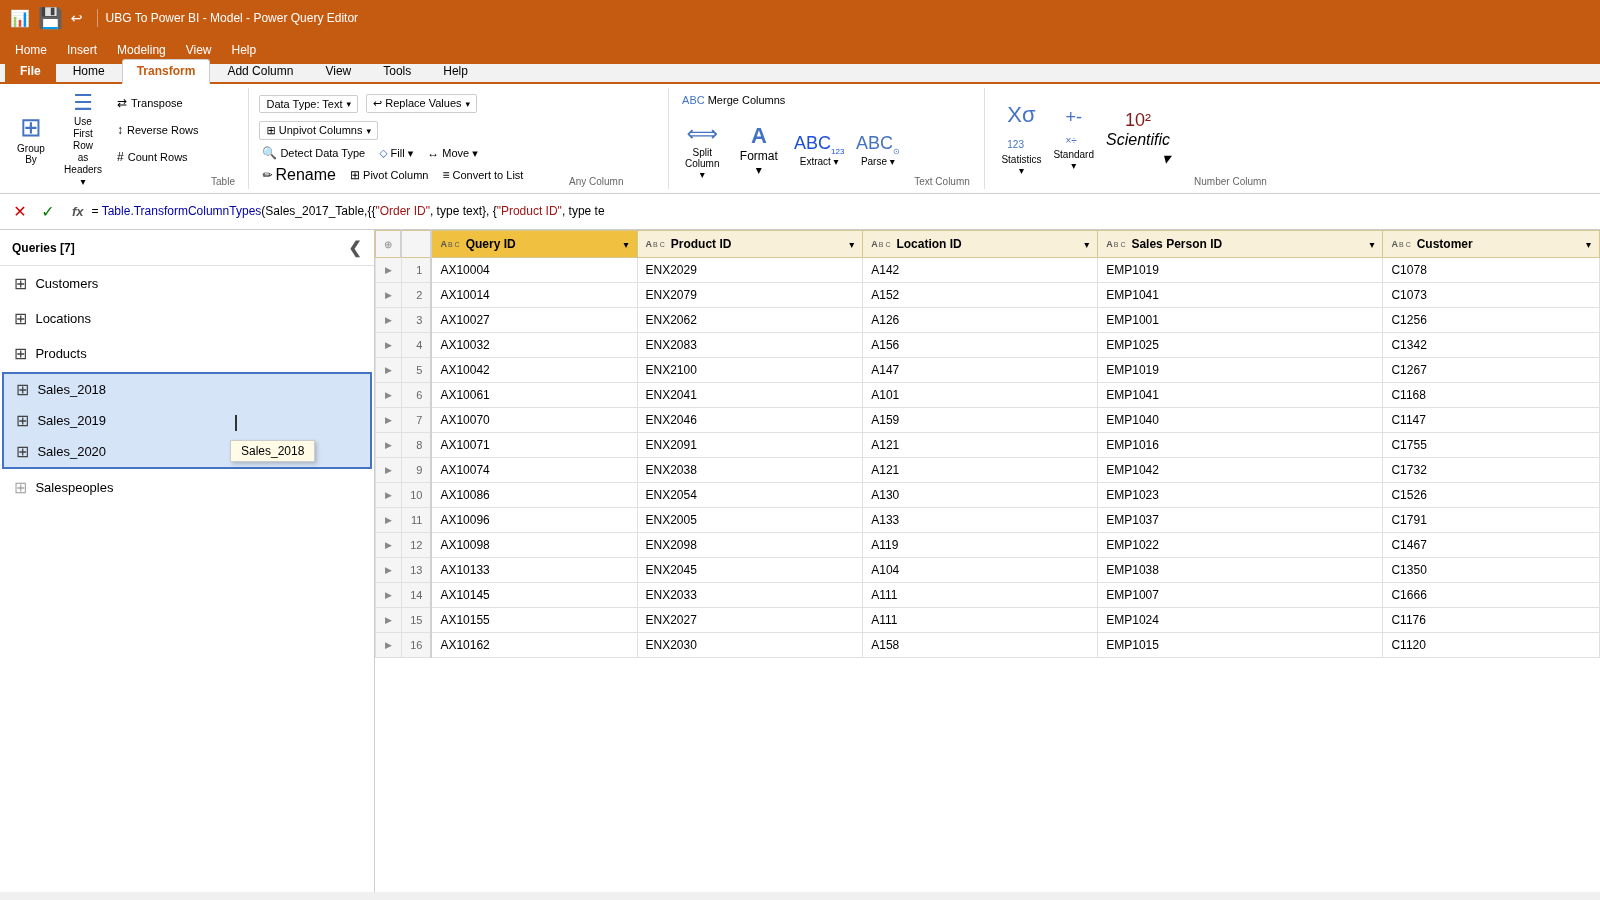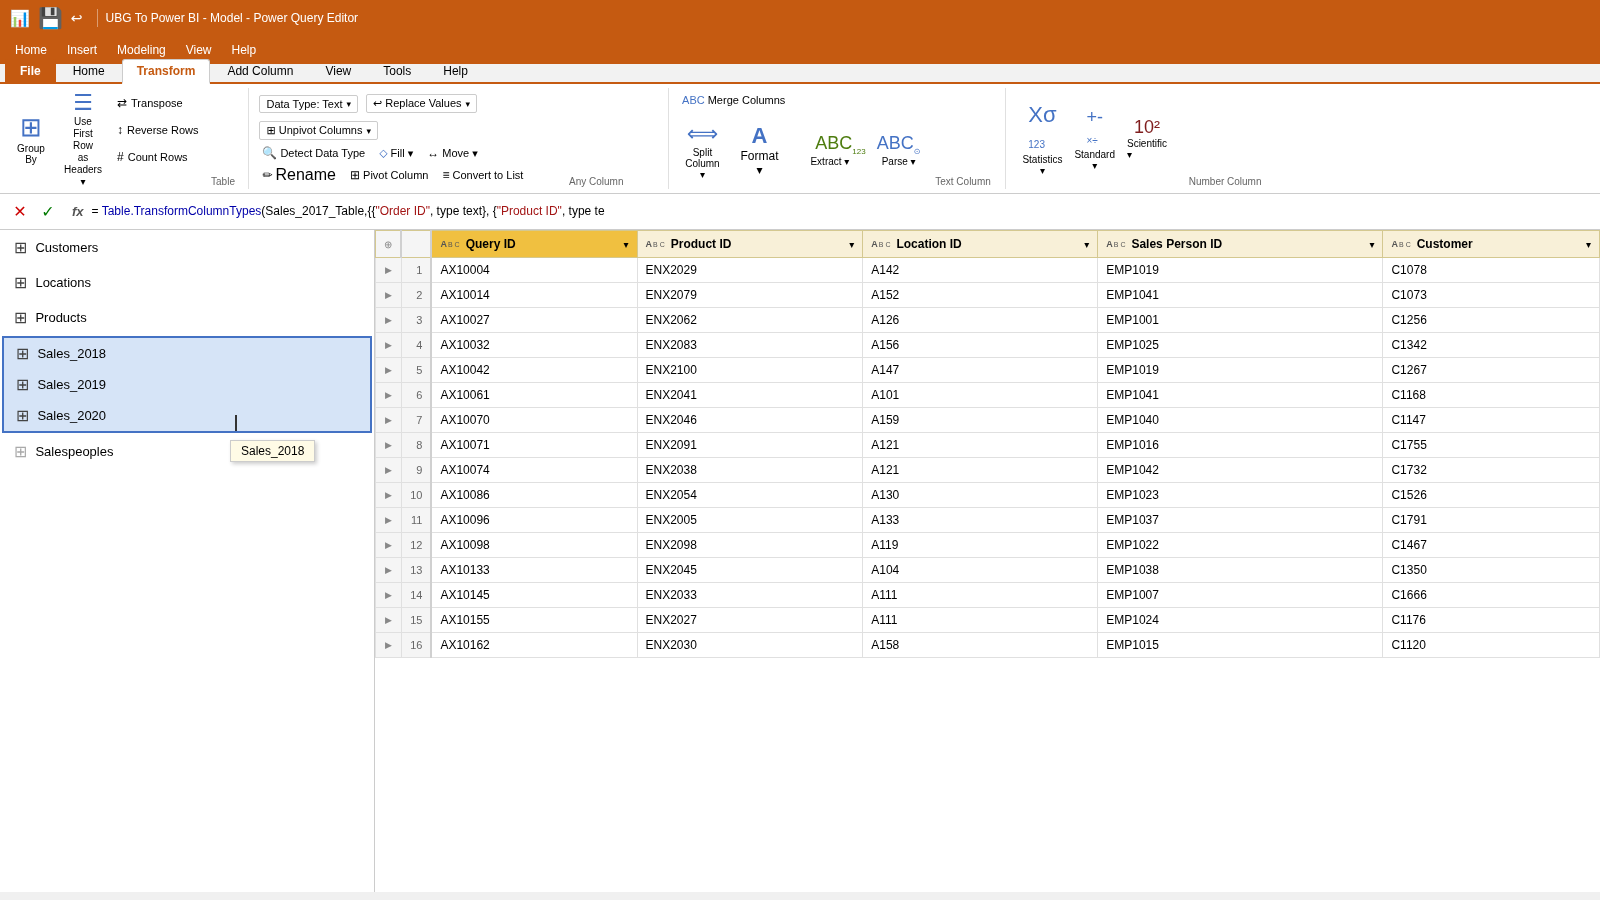--- a/index.html
+++ b/index.html
@@ -375,21 +375,21 @@
       <div style="display:flex; align-items:center; gap:4px; margin-top:4px;">
         <div class="ribbon-btn-large" style="min-width:40px;">
           <div style="font-size:22px; color:#4472c4;">⟺</div>
           <div style="font-size:10px; text-align:center;">Split<br>Column ▾</div>
         </div>
         <div class="ribbon-btn-large" style="min-width:40px;">
           <div style="font-size:22px; color:#4472c4; font-weight:bold;">A</div>
           <div style="font-size:12px; text-align:center;">Format ▾</div>
         </div>
         <div class="ribbon-btn-large" style="min-width:40px;">
-          <div style="font-size:18px; color:#4d7c0f;margin-left:21px;">ABC<sub style="font-size:8px;">123</sub></div>
+          <div style="font-size:18px; color:#1d4ed8;">ABC<sub style="font-size:8px;">123</sub></div>
           <div style="font-size:10px; text-align:center;">Extract ▾</div>
         </div>
         <div class="ribbon-btn-large" style="min-width:40px;align-items:center;">
           <div style="font-size:18px; color:#4472c4;">ABC<sub style="font-size:8px;">⊙</sub></div>
           <div style="font-size:10px; text-align:center;">Parse ▾</div>
         </div>
       </div>
     </div>
     <div style="font-size:10px; color:#666; text-align:center; align-self:flex-end; width:100%; padding-top:2px;">Text Column</div>
   </div>
@@ -399,39 +399,43 @@
       <div class="ribbon-btn-large" style="min-width:50px;">
         <div style="font-size:22px; color:#4472c4;">Xσ<br><span style="font-size:10px;">123</span></div>
         <div style="font-size:10px; text-align:center;">Statistics ▾</div>
       </div>
       <div class="ribbon-btn-large" style="min-width:50px;">
         <div style="font-size:18px; color:#4472c4;">+-<br><span style="font-size:10px;">×÷</span></div>
         <div style="font-size:10px; text-align:center;">Standard ▾</div>
       </div>
       <div class="ribbon-btn-large" style="min-width:50px;">
         <div style="font-size:18px; color:#7f1d1d;">10²</div>
-        <div style="font-size:10px; text-align:left;">Scientific ▾</div>
+        <div style="font-size:16px; text-align:right;font-style:italic;">Scientific ▾</div>
       </div>
     </div>
     <div style="font-size:10px; color:#666; text-align:center; align-self:flex-end; width:100%; padding-top:2px;">Number Column</div>
   </div>
 </div>
 
 <div class="formula-bar">
   <div class="formula-btn" style="color:#cc0000; font-size:16px;">✕</div>
   <div class="formula-btn" style="color:#007a00; font-size:16px;">✓</div>
   <div class="formula-icon">fx</div>
   <div class="formula-text">
     <span style="color:#000;">= </span><span style="color:#0000aa;">Table.TransformColumnTypes</span><span style="color:#000;">(</span><span style="color:#000;">Sales_2017_Table</span><span style="color:#000;">,{{</span><span style="color:#a31515;">"Order ID"</span><span style="color:#000;">, type text}, {</span><span style="color:#a31515;">"Product ID"</span><span style="color:#000;">, type te</span>
   </div>
 </div>
 
 <div class="main-area">
 
   <div class="sidebar">
+    <div class="sidebar-header">
+      <span>Queries [7]</span>
+      <span class="sidebar-toggle">❮</span>
+    </div>
 
     <div class="query-item">
       <span class="table-icon">⊞</span>
       <span class="name">Customers</span>
     </div>
     <div class="query-item">
       <span class="table-icon">⊞</span>
       <span class="name">Locations</span>
     </div>
     <div class="query-item">

